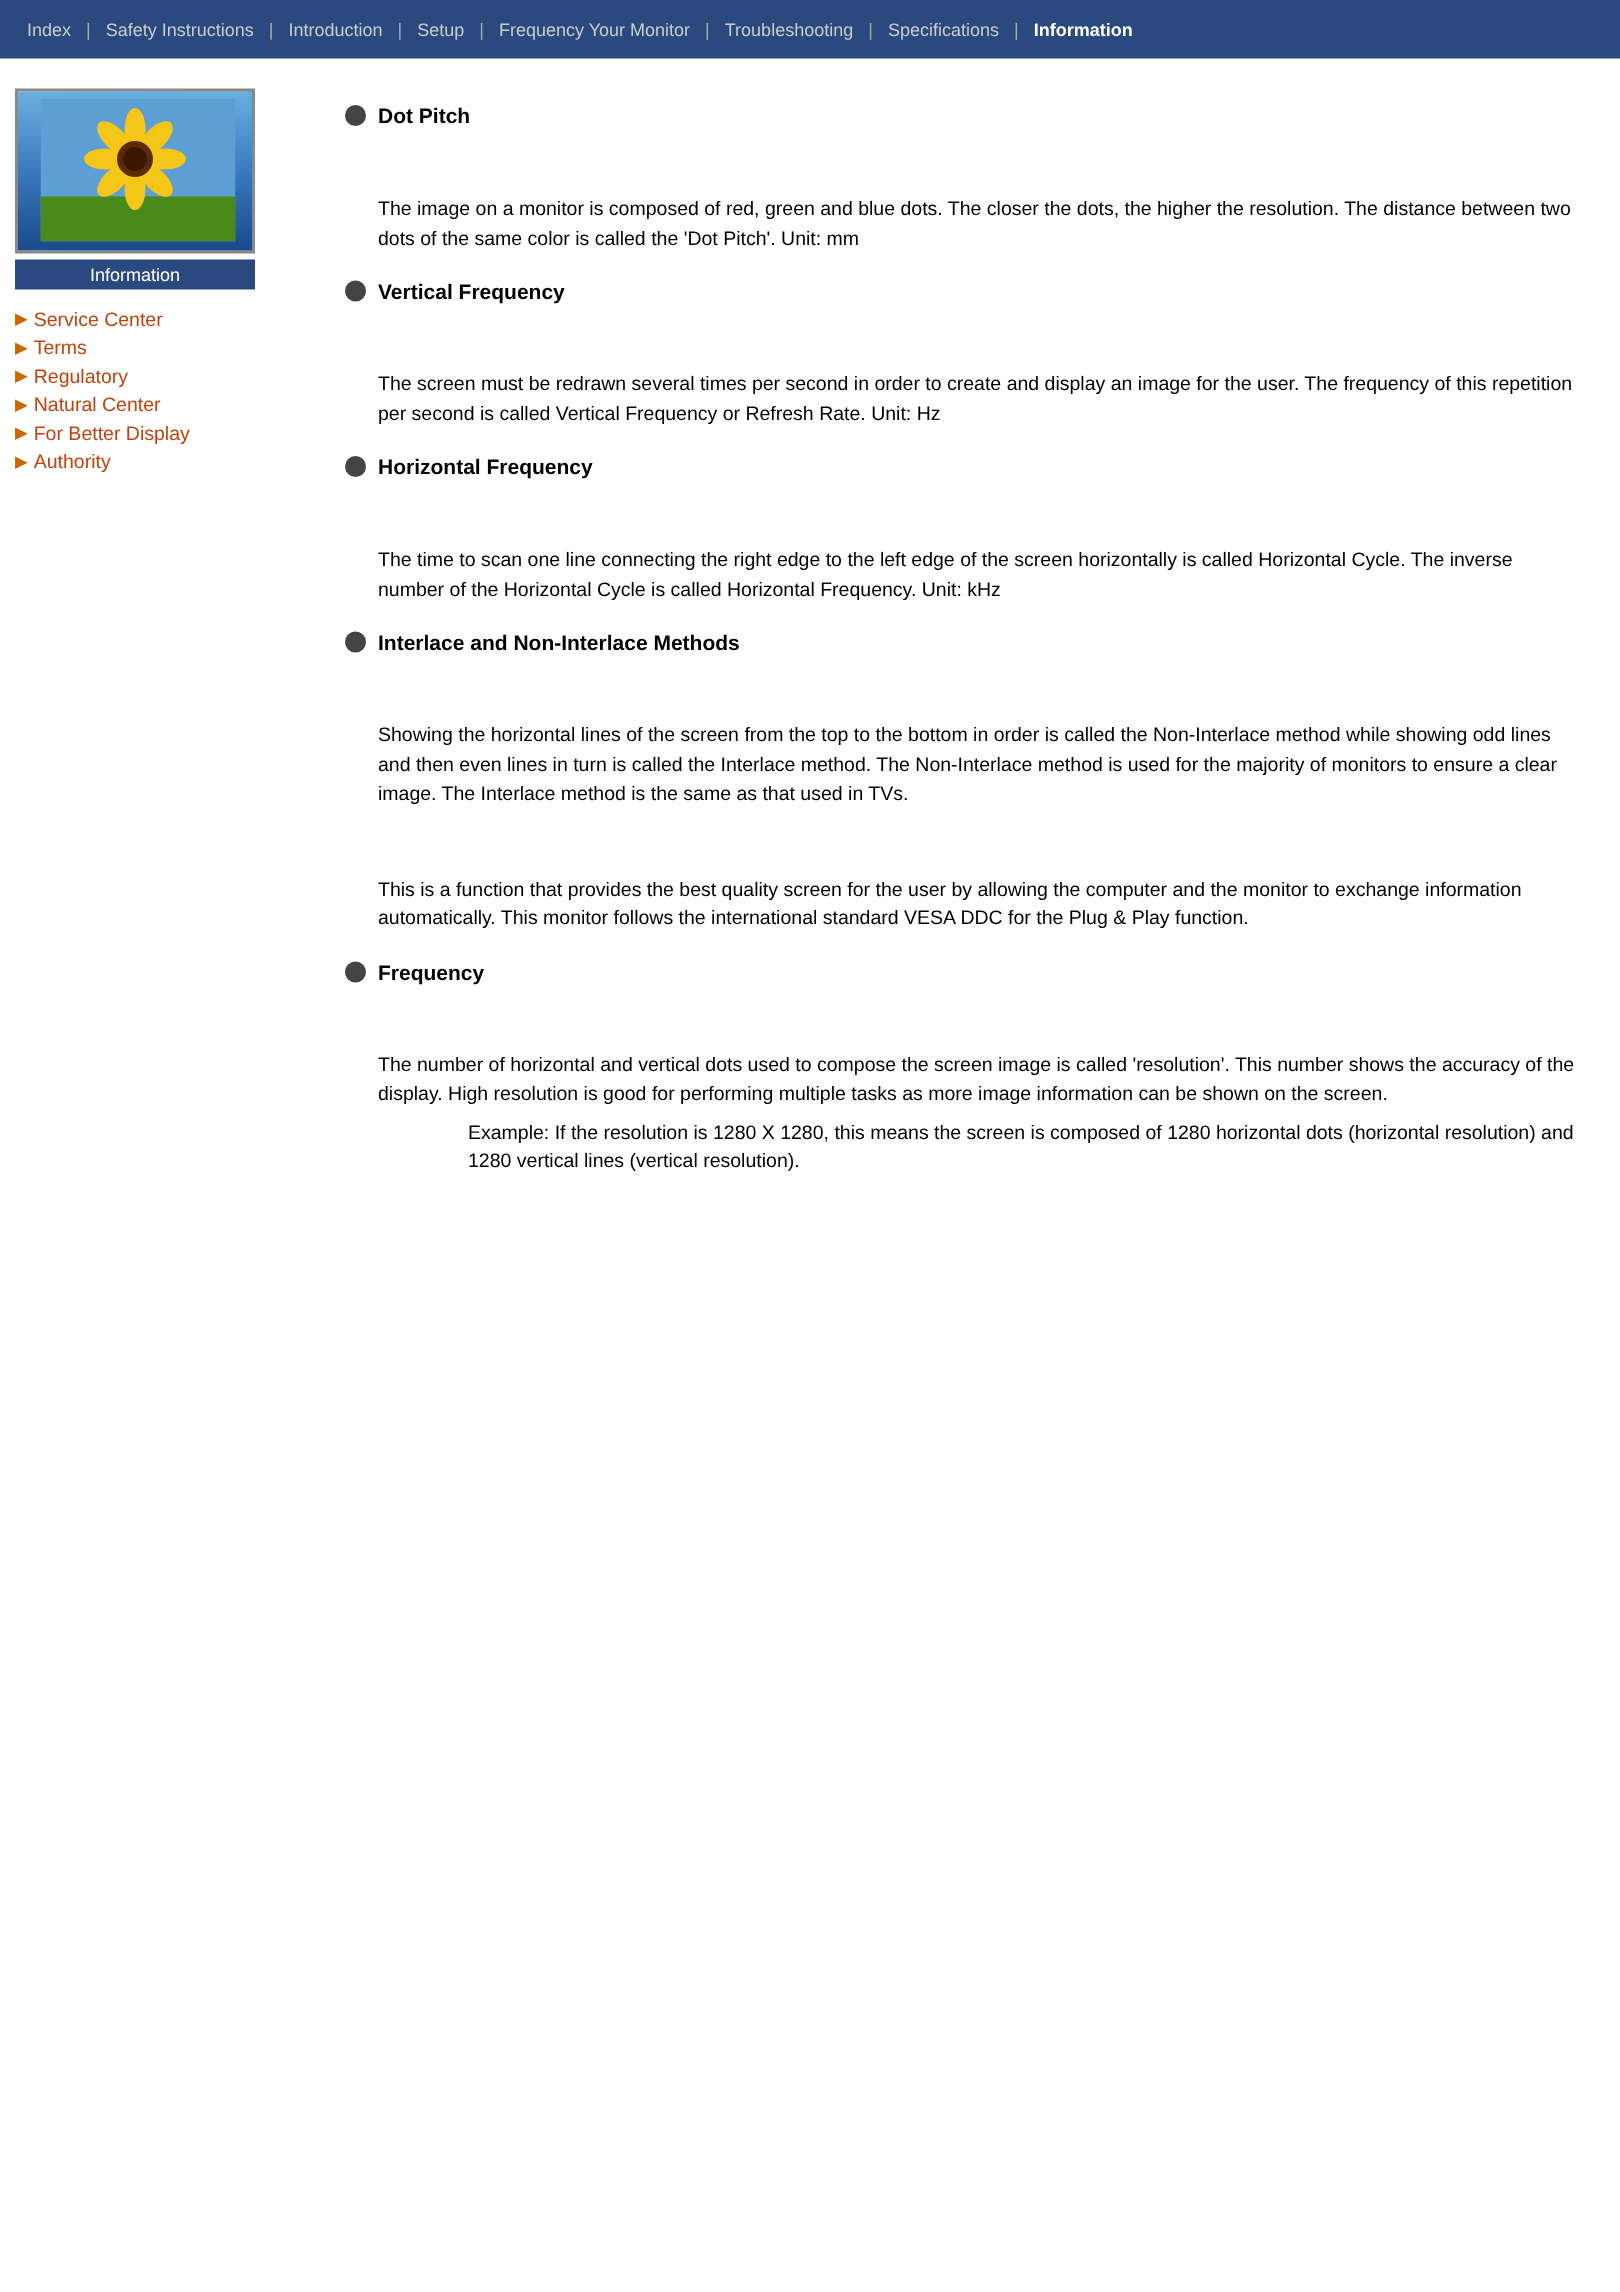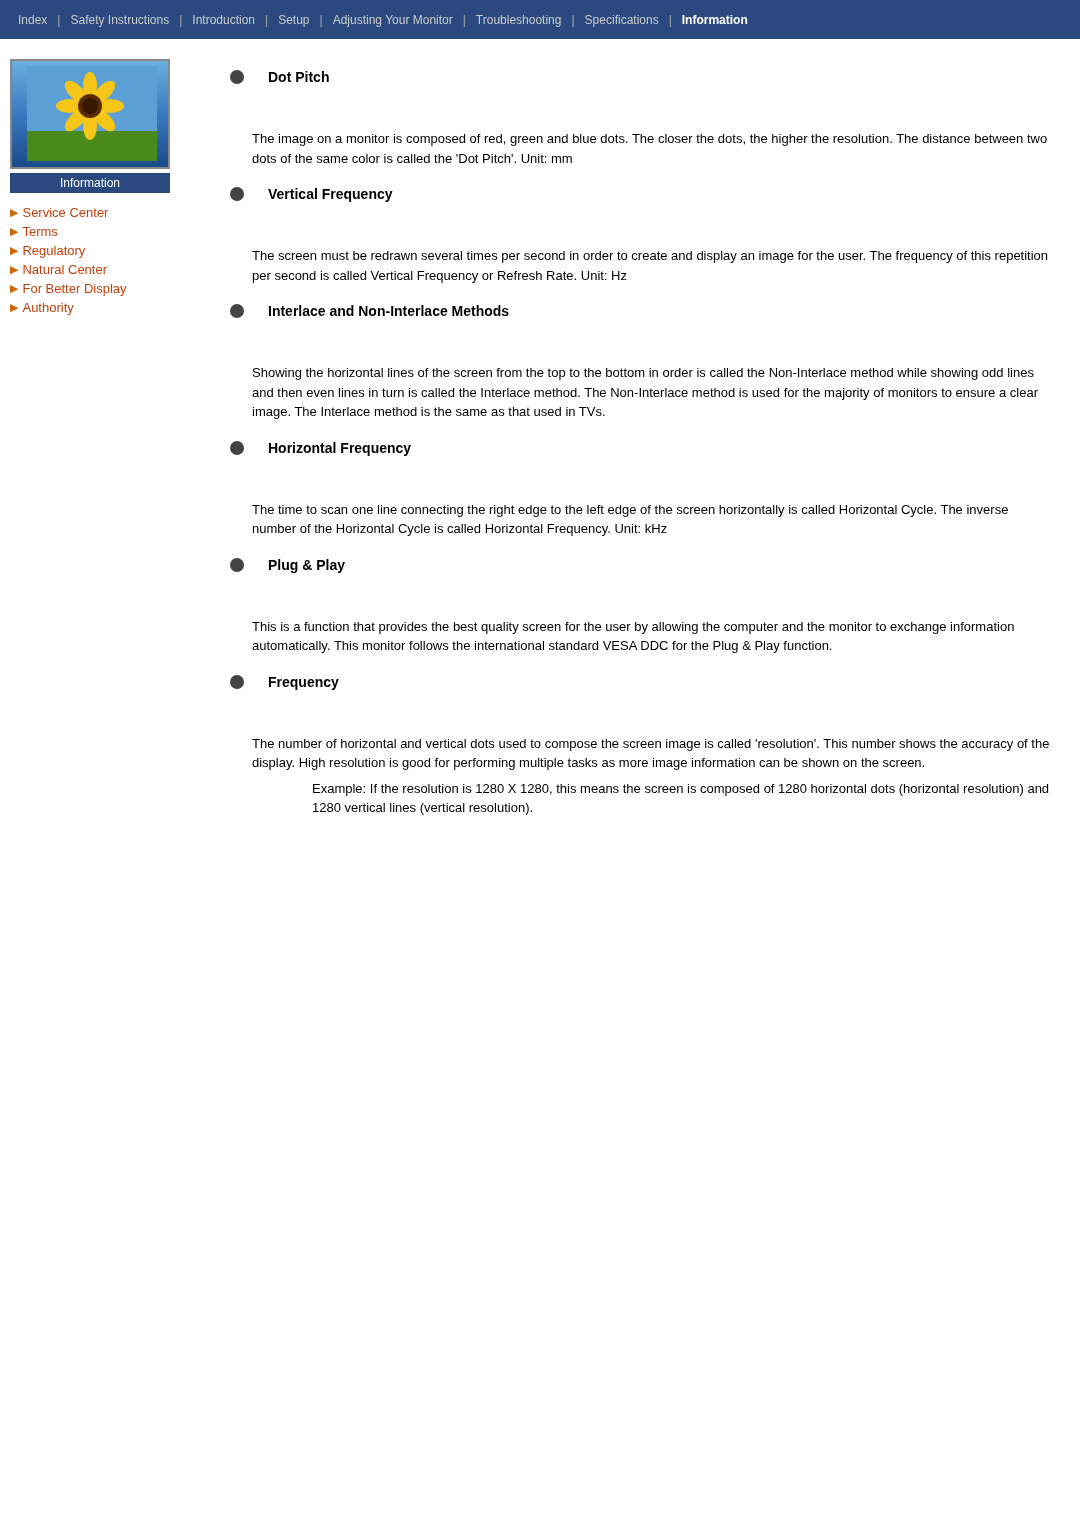--- a/index.html
+++ b/index.html
@@ -99,21 +99,21 @@
     .main-content {
       flex: 1;
       padding: 10px 20px;
     }
     .section {
       margin-bottom: 18px;
     }
     .section-header {
       display: flex;
       align-items: center;
-      gap: 24px;
+      gap: 8px;
       margin-bottom: 6px;
     }
     .bullet-icon {
       width: 14px;
       height: 14px;
       background: #444;
       border-radius: 50%;
       flex-shrink: 0;
     }
     .section-title {
@@ -140,21 +140,21 @@
 <nav class="navbar">
 
 <a class="nav-item">Index</a>
     <span class="nav-separator">|</span>
     <a class="nav-item">Safety Instructions</a>
     <span class="nav-separator">|</span>
     <a class="nav-item">Introduction</a>
     <span class="nav-separator">|</span>
     <a class="nav-item">Setup</a>
     <span class="nav-separator">|</span>
-    <a class="nav-item">Adjusting Your Monitor</a>
+    <a class="nav-item">Frequency Your Monitor</a>
     <span class="nav-separator">|</span>
     <a class="nav-item">Troubleshooting</a>
     <span class="nav-separator">|</span>
     <a class="nav-item">Specifications</a>
     <span class="nav-separator">|</span>
     <a class="nav-item active">Information</a>
   </nav>
 
 <div class="page-container">
 
@@ -229,40 +229,36 @@
           <div class="bullet-icon"></div>
           <span class="section-title">Vertical Frequency</span>
         </div>
         <div class="section-body">
           <p>The screen must be redrawn several times per second in order to create and display an image for the user. The frequency of this repetition per second is called Vertical Frequency or Refresh Rate. Unit: Hz</p>
         </div>
       </div>
       <div class="section">
         <div class="section-header">
           <div class="bullet-icon"></div>
+          <span class="section-title">Horizontal Frequency</span>
+        </div>
+        <div class="section-body">
+          <p>The time to scan one line connecting the right edge to the left edge of the screen horizontally is called Horizontal Cycle. The inverse number of the Horizontal Cycle is called Horizontal Frequency. Unit: kHz</p>
+        </div>
+      </div>
+      <div class="section">
+        <div class="section-header">
+          <div class="bullet-icon"></div>
           <span class="section-title">Interlace and Non-Interlace Methods</span>
         </div>
         <div class="section-body">
           <p>Showing the horizontal lines of the screen from the top to the bottom in order is called the Non-Interlace method while showing odd lines and then even lines in turn is called the Interlace method. The Non-Interlace method is used for the majority of monitors to ensure a clear image. The Interlace method is the same as that used in TVs.</p>
         </div>
       </div>
       <div class="section">
-        <div class="section-header">
-          <div class="bullet-icon"></div>
-          <span class="section-title">Horizontal Frequency</span>
-        </div>
-        <div class="section-body">
-          <p>The time to scan one line connecting the right edge to the left edge of the screen horizontally is called Horizontal Cycle. The inverse number of the Horizontal Cycle is called Horizontal Frequency. Unit: kHz</p>
-        </div>
-      </div>
-      <div class="section">
-        <div class="section-header">
-          <div class="bullet-icon"></div>
-          <span class="section-title">Plug &amp; Play</span>
-        </div>
         <div class="section-body">
           <p>This is a function that provides the best quality screen for the user by allowing the computer and the monitor to exchange information automatically. This monitor follows the international standard VESA DDC for the Plug &amp; Play function.</p>
         </div>
       </div>
       <div class="section">
         <div class="section-header">
           <div class="bullet-icon"></div>
           <span class="section-title">Frequency</span>
         </div>
         <div class="section-body">

